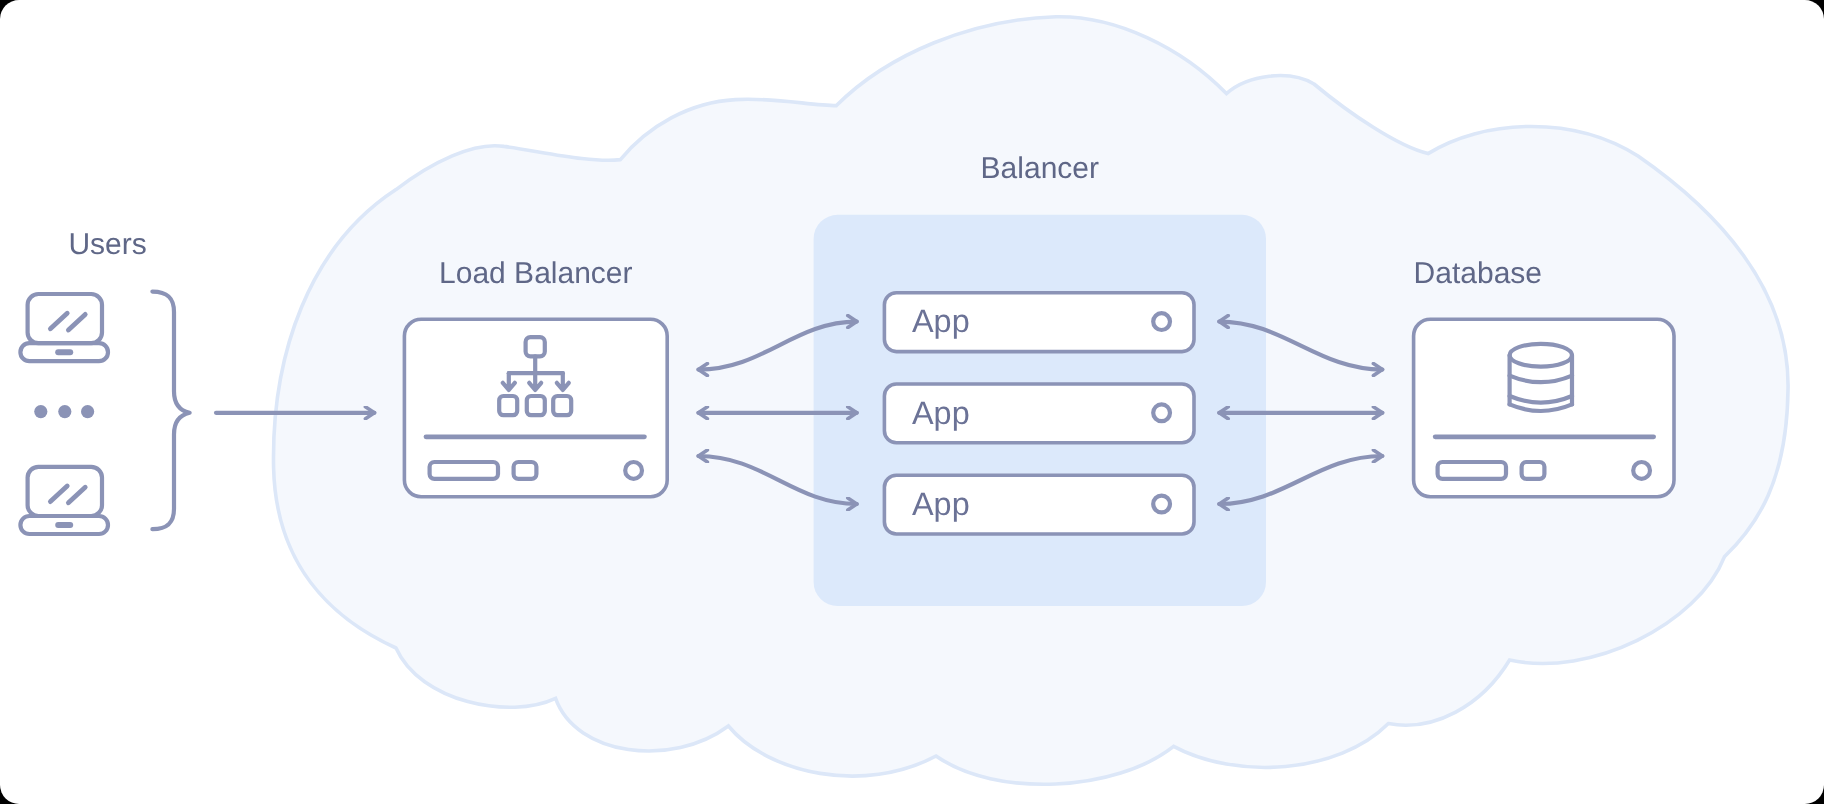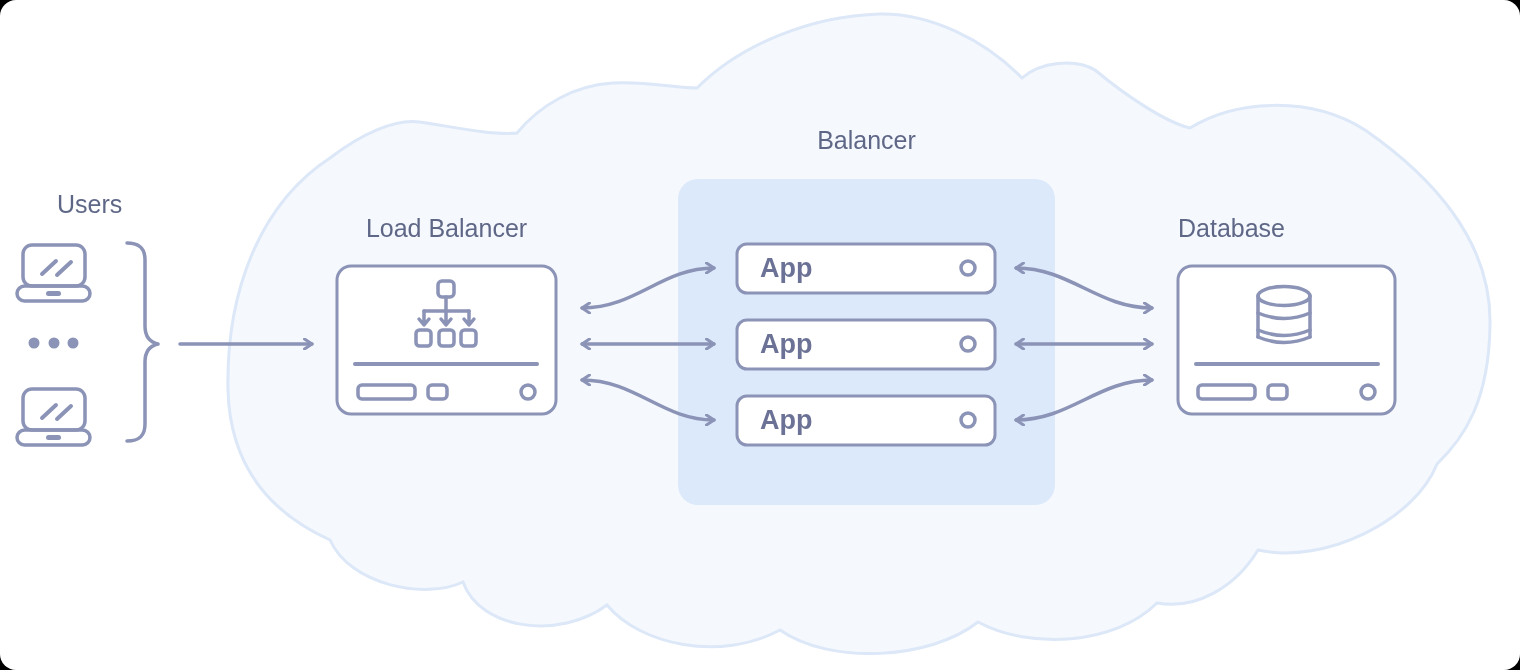--- a/index.html
+++ b/index.html
@@ -8,21 +8,21 @@
     background:var(--canvas-bg,#fff);
     border-radius:16px;overflow:hidden;
     font-family:"Liberation Sans",sans-serif;
   }
   .screen svg{position:absolute;left:0;top:0;}
   .label{position:absolute;color:var(--label-text,#5f6787);font-weight:500;white-space:nowrap;}
   .label-users{left:17px;top:190px;font-size:25px;margin-left:40px;}
   .label-lb{left:337px;top:214px;width:219px;text-align:center;font-size:25px;}
   .label-cluster{left:678px;top:126px;width:377px;text-align:center;font-size:25px;}
   .label-db{left:1178px;top:214px;width:217px;text-align:left;font-size:25px;}
-  .label-app{left:760px;width:120px;height:49px;line-height:49px;font-size:27px;font-weight:700;color:#6b7296;}
+  .label-app{left:760px;width:120px;height:49px;line-height:49px;font-size:27px;font-weight:400;color:#6b7296;}
   .app1{top:244px;} .app2{top:320px;} .app3{top:396px;}
 
   
   .cloud{fill:var(--cloud-fill,#f5f8fd);stroke:var(--cloud-stroke,#dce7f8);stroke-width:3;}
   .region{fill:var(--cluster-fill,#dce9fb);}
   .node{fill:var(--node-fill,#fff);stroke:var(--stroke,#8b93b6);stroke-width:3;}
   .s{fill:none;stroke:var(--stroke,#8b93b6);stroke-width:3.5;stroke-linecap:round;stroke-linejoin:round;}
   .s4{fill:none;stroke:var(--stroke,#8b93b6);stroke-width:4;stroke-linecap:round;stroke-linejoin:round;}
   .dot{fill:var(--stroke,#8b93b6);}
   .shaft{fill:none;stroke:var(--stroke,#8b93b6);stroke-width:3.5;stroke-linecap:round;}

